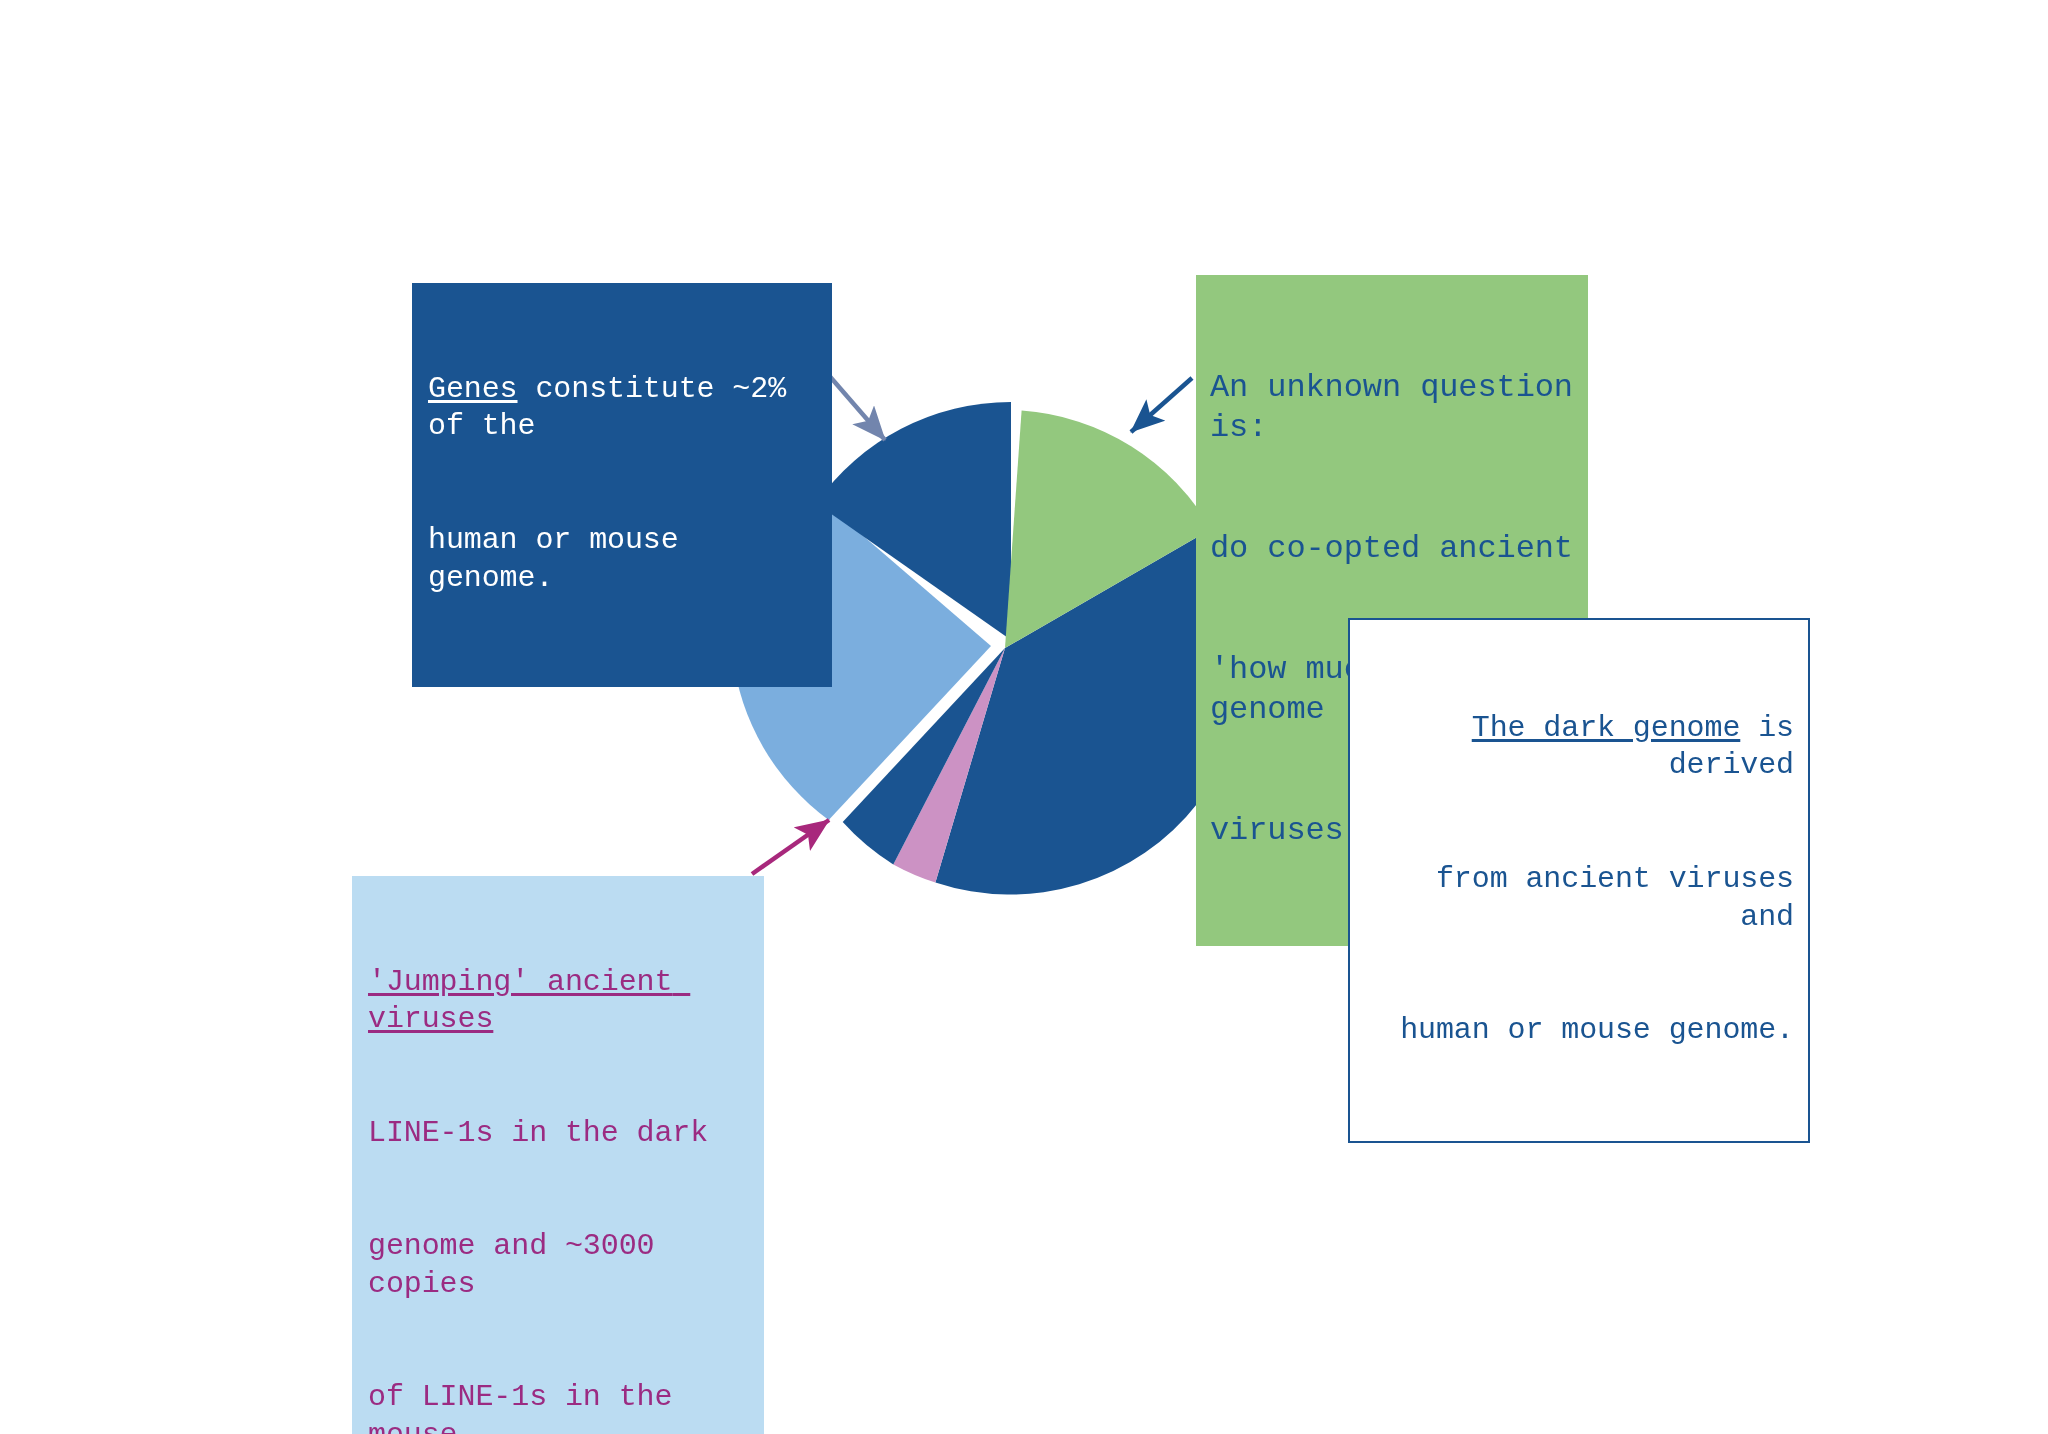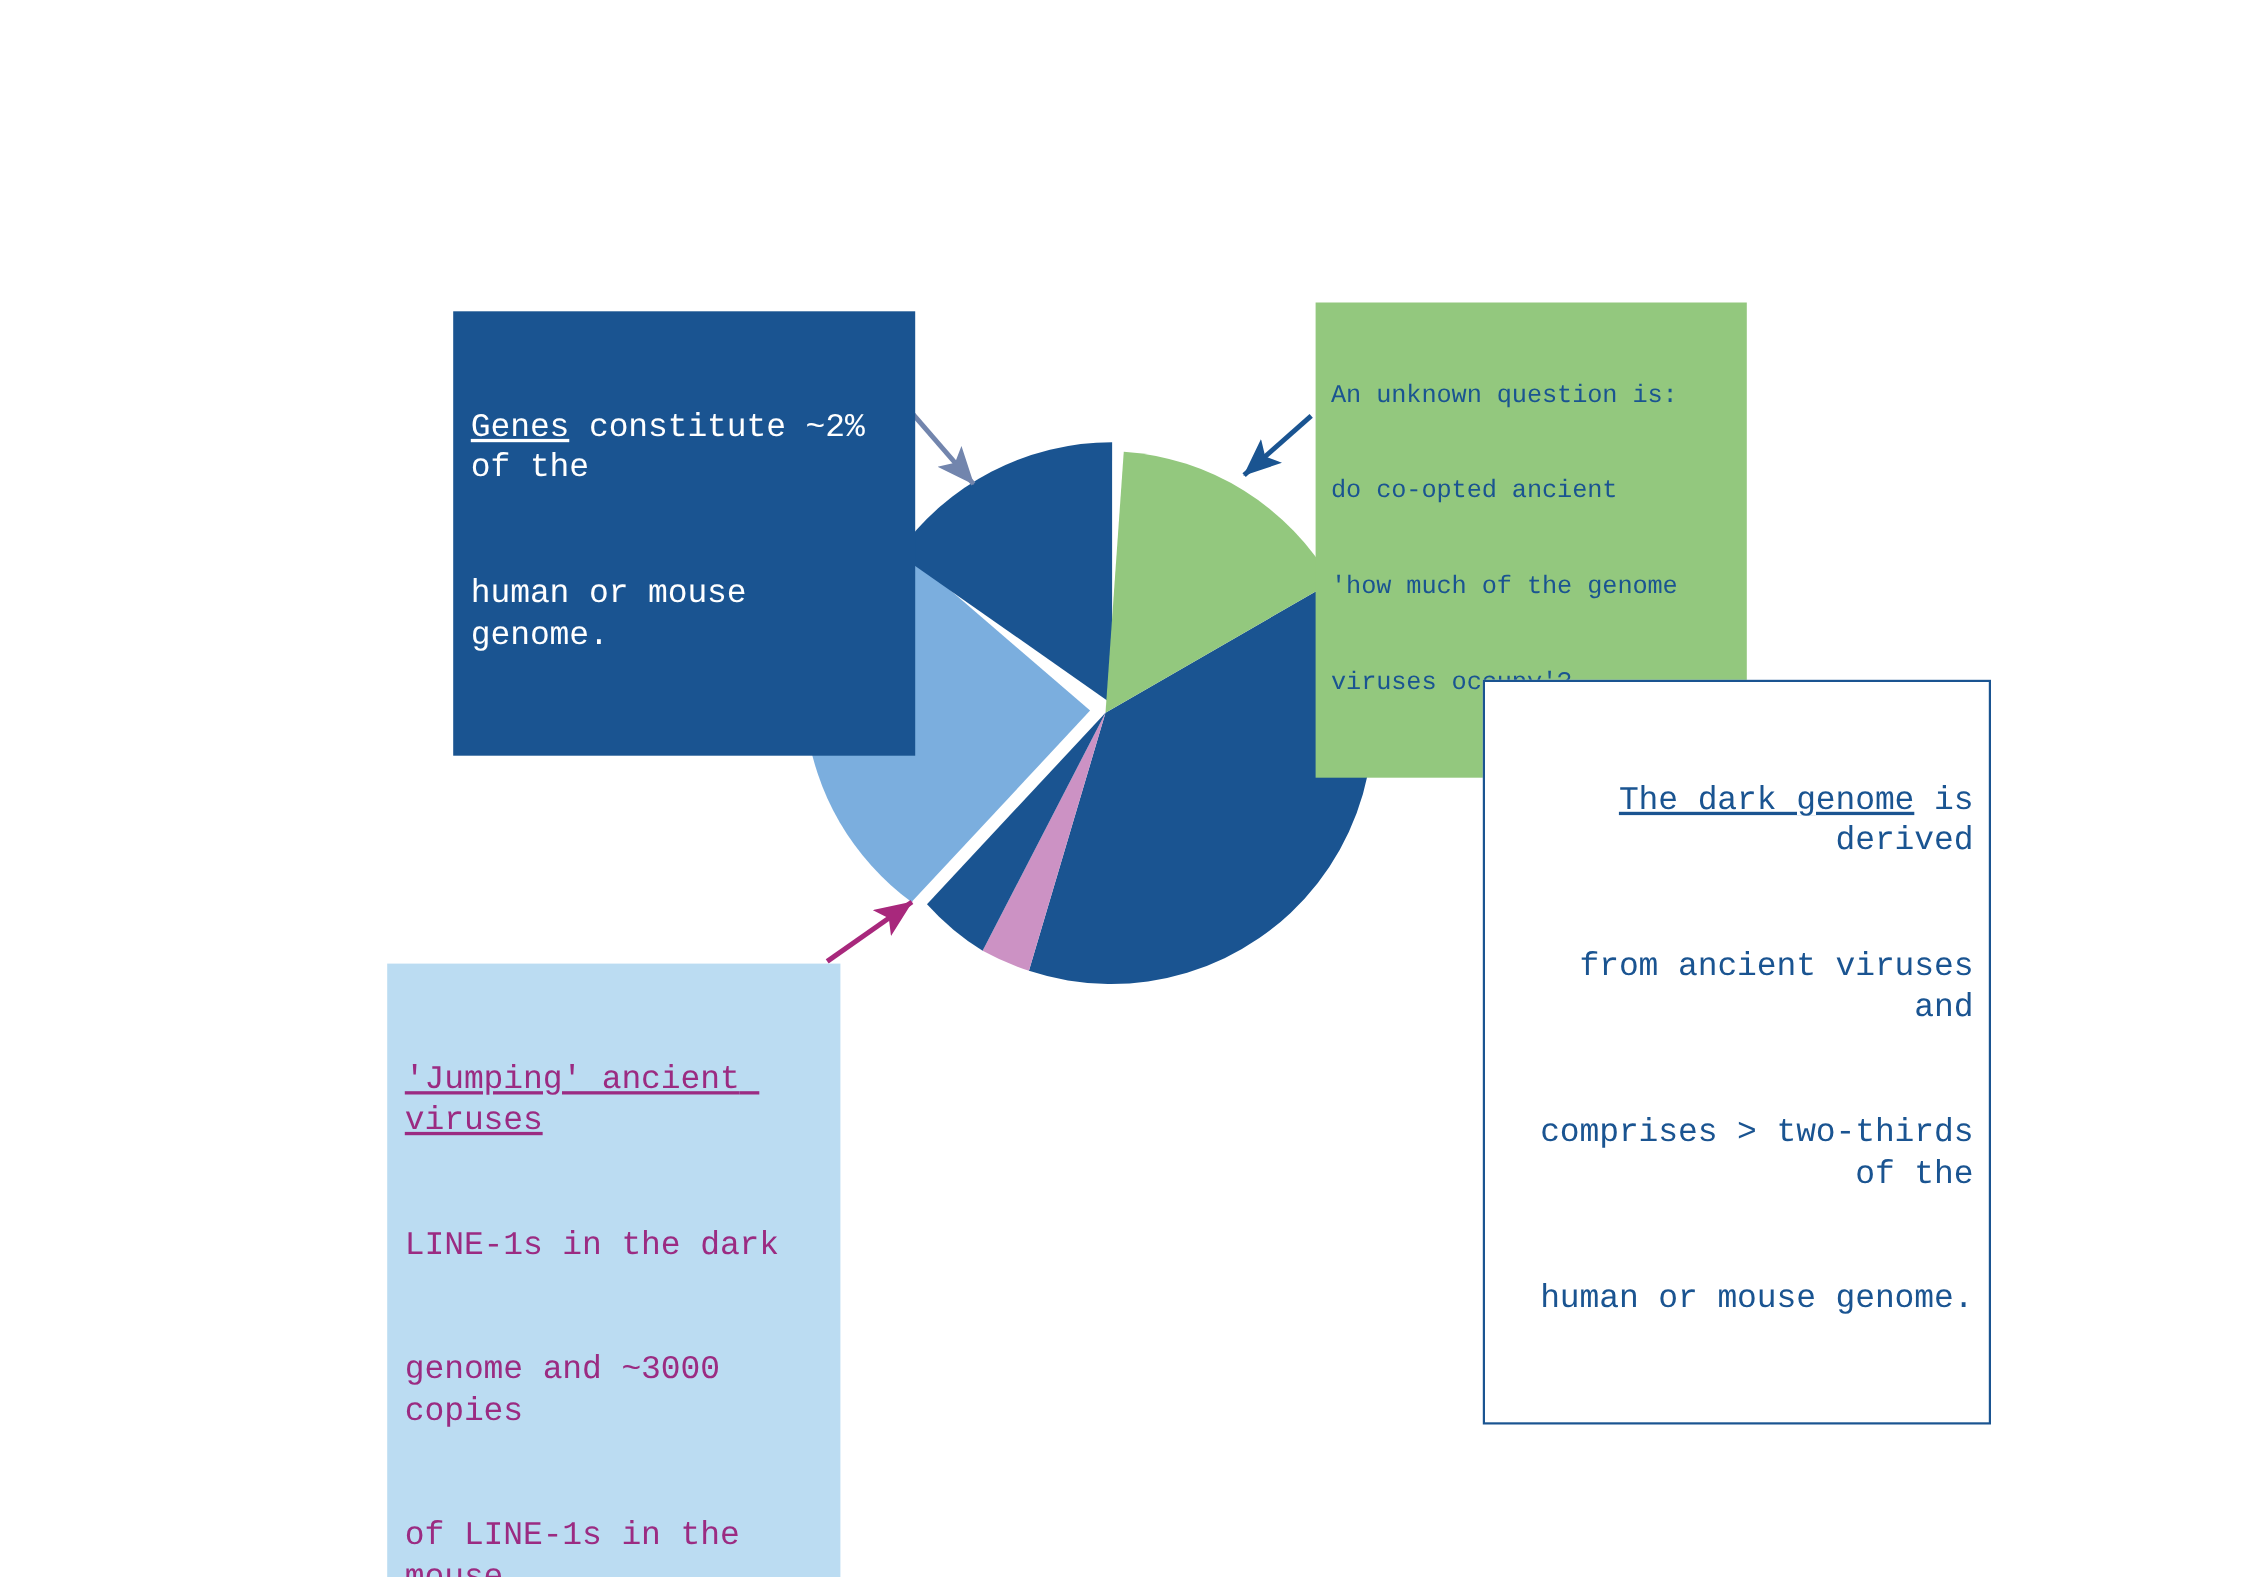--- a/index.html
+++ b/index.html
@@ -46,21 +46,21 @@
     font-size: 30px;
   }
   
   #callout-question {
     left: 1196px;
     top: 275px;
     width: 392px;
     padding: 12px 12px 14px 14px;
     background: #93C87E;
     color: #1A5491;
-    font-size: 23px;
+    font-size: 32px;
   }
   
   #callout-dark-genome {
     left: 1348px;
     top: 618px;
     width: 462px;
     padding: 14px 14px 16px 16px;
     background: #ffffff;
     border: 2px solid #1A5491;
     color: #1A5491;
@@ -156,21 +156,20 @@
   <div class="callout" id="callout-question">
     <span class="line">An unknown question is:</span>
     <span class="line">do co-opted ancient</span>
     <span class="line">'how much of the genome</span>
     <span class="line">viruses occupy'?</span>
   </div>
 
   <div class="callout" id="callout-dark-genome">
     <span class="line"><span class="u">The dark genome</span><span> is derived</span></span>
     <span class="line">from ancient viruses and</span>
-    <span class="line">comprises &gt; two-thirds of the</span>
     <span class="line">human or mouse genome.</span>
   </div>
 
   <div class="callout" id="callout-jumping">
     <span class="line"><span class="u">'Jumping' ancient viruses</span></span>
     <span class="line">LINE-1s in the dark</span>
     <span class="line">genome and ~3000 copies</span>
     <span class="line">of LINE-1s in the mouse</span>
     
   </div>

